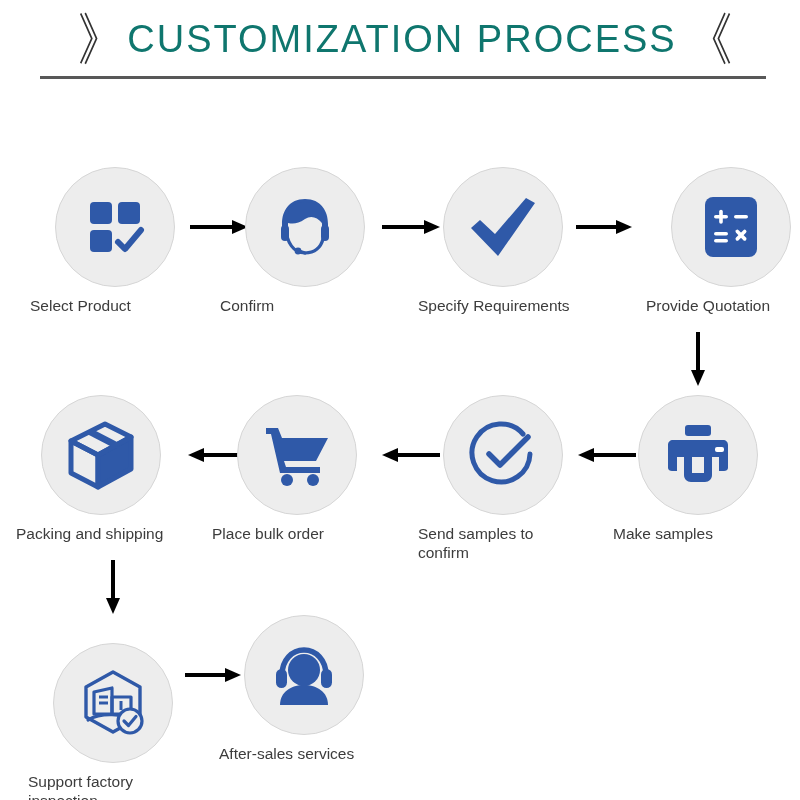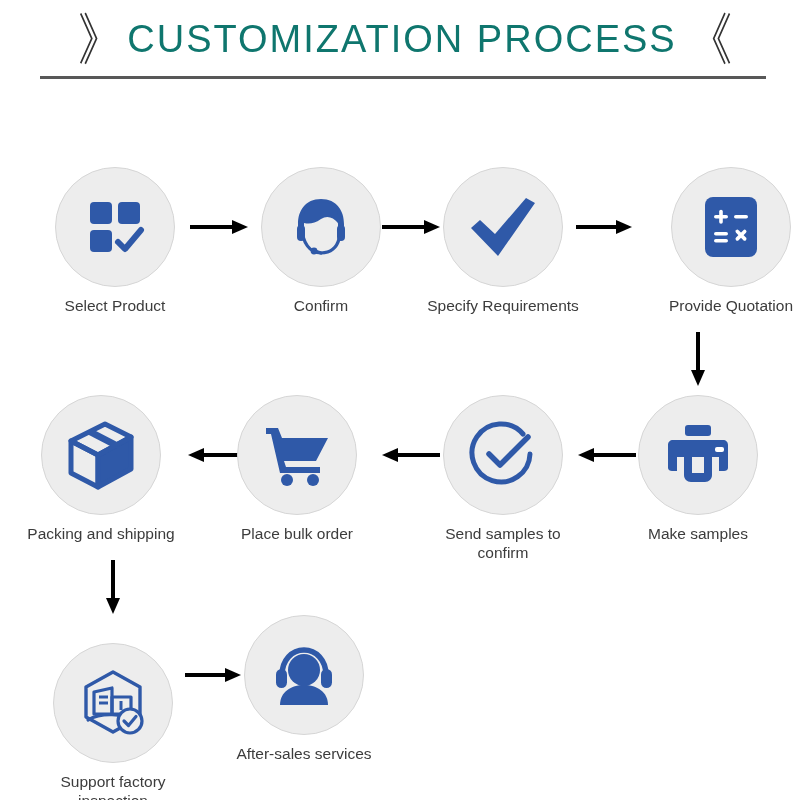--- a/index.html
+++ b/index.html
@@ -54,21 +54,20 @@
     top: 76px;
     width: 726px;
     height: 3px;
     background: #585858;
   }
 
   
   .node {
     position: absolute;
     width: 170px;
-    text-align: center;
   }
   .circle {
     width: 120px;
     height: 120px;
     margin: 0 auto;
     border-radius: 50%;
     background: #ededed;
     border: 1px solid #d6d6d6;
     display: flex;
     align-items: center;
@@ -117,21 +116,21 @@
   <div class="node-label">Select Product</div>
 </div>
 
 <div class="arrow" style="left:190px; top:219px;">
   <svg width="60" height="16" viewBox="0 0 60 16">
     <line x1="0" y1="8" x2="44" y2="8" stroke="#000" stroke-width="4"></line>
     <polygon points="42,1 58,8 42,15" fill="#000"></polygon>
   </svg>
 </div>
 
-<div class="node" style="left:236px; top:167px;">
+<div class="node" style="left:220px; top:167px;">
   <div class="circle">
     <span>
       <svg width="68" height="68" viewBox="0 0 68 68">
 
         <path d="M34 6 C18 6 11 18 11 31 L11 42 C11 46 14 48 17 47 L17 31 C17 23 23 18 34 18 C45 18 51 23 51 31 L51 47 C54 48 57 46 57 42 L57 31 C57 18 50 6 34 6 Z" fill="#2f59a8"></path>
         <path d="M17 22 C17 14 24 9 34 9 C44 9 51 14 51 22 L51 30 C46 24 40 22 34 26 C27 31 22 31 17 30 Z" fill="#2f59a8"></path>
 
         <path d="M15 33 C15 50 23 60 34 60 C44 60 50 54 52 46" fill="none" stroke="#2f59a8" stroke-width="3.2" stroke-linecap="round"></path>
 
         <path d="M34 60 L28 58" fill="none" stroke="#2f59a8" stroke-width="3.2" stroke-linecap="round"></path>

